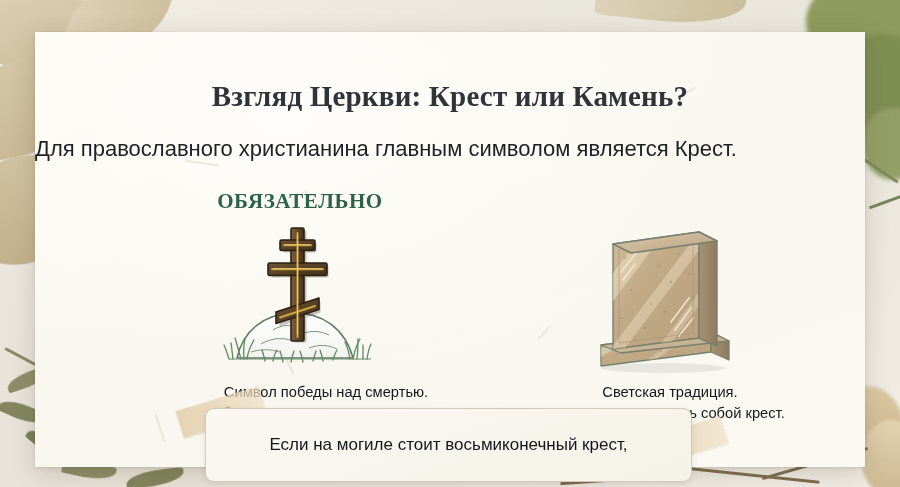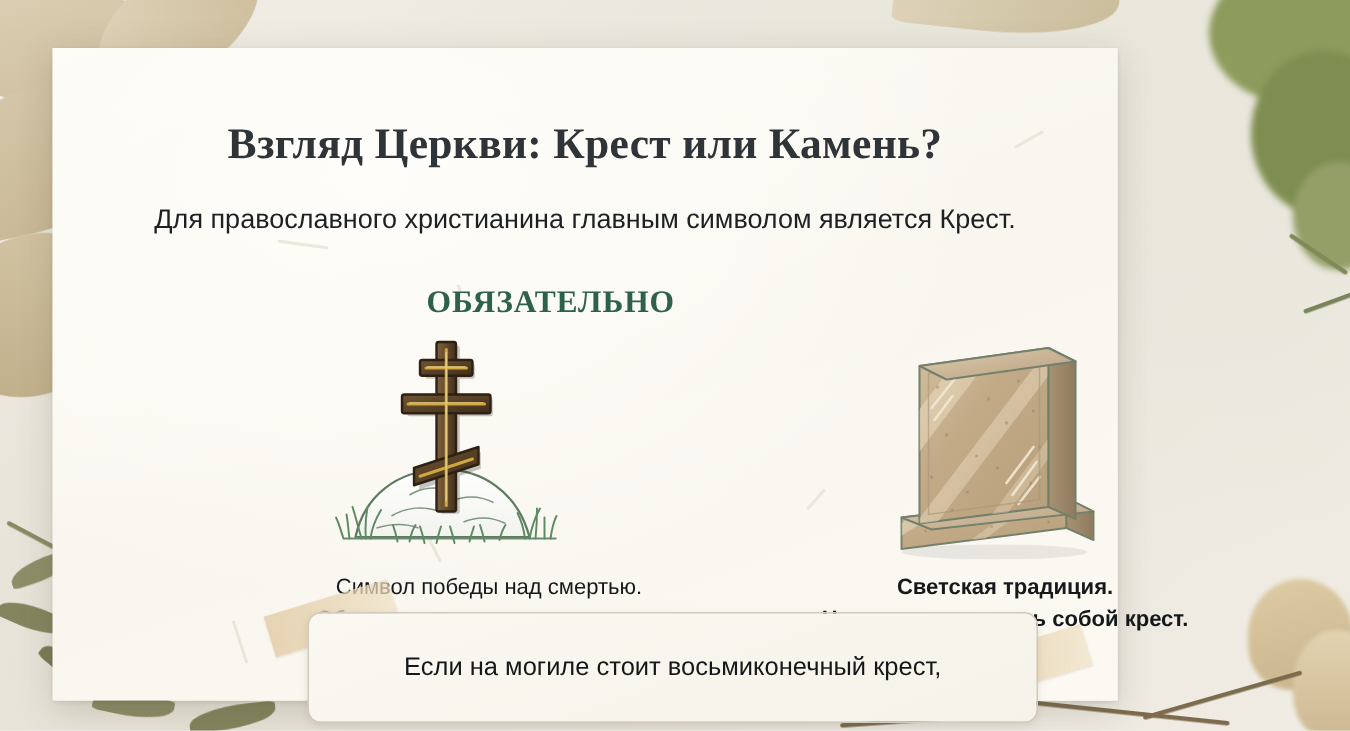--- a/index.html
+++ b/index.html
@@ -19,52 +19,52 @@
       linear-gradient(135deg,#f1eee7 0%,#eae6dc 45%,#f0ece4 100%);
   }
   .leaf{position:absolute;border-radius:60% 8% 60% 8%;filter:blur(.5px);}
   .moss{position:absolute;border-radius:50%;filter:blur(2.2px);}
   .pampas{position:absolute;border-radius:50% 50% 40% 40%;filter:blur(1.4px);}
   .twig{position:absolute;background:#7d6b4e;filter:blur(.4px);border-radius:2px;}
   .sprig{position:absolute;border-radius:70% 10% 70% 10%;filter:blur(.5px);}
 
   
   #card{
-    position:absolute;left:35px;top:32px;width:710px;height:435px;
+    position:absolute;left:35px;top:32px;width:830px;height:435px;
     background:
       radial-gradient(ellipse at 30% 20%, #fefdf9 0%, rgba(254,253,249,0) 60%),
       linear-gradient(160deg,#fcfbf5 0%,#f8f6ee 50%,#fbf9f2 100%);
     box-shadow:0 6px 22px rgba(90,80,60,.22), 0 1px 3px rgba(0,0,0,.10);
   }
   .fiber{position:absolute;background:#ddd8c8;opacity:.55;border-radius:2px;}
 
   
   #title{
     position:absolute;left:0;right:0;top:48px;text-align:center;
     font-family:"Liberation Serif", serif;font-weight:bold;font-size:29px;
     color:#2f3438;letter-spacing:.2px;
   }
   #subtitle{
-    position:absolute;left:0;right:0;top:104px;text-align:center;
-    font-size:18px;color:#1d2123;
+    position:absolute;left:0;right:0;top:104px;
+    font-size:22px;color:#1d2123;
   }
   .col-head{
-    position:absolute;top:157px;text-align:right;width:300px;
+    position:absolute;top:157px;text-align:center;width:300px;
     font-family:"Liberation Serif", serif;font-weight:bold;font-size:21px;
     color:#2d6148;letter-spacing:.6px;
   }
   #head-left{left:115px;}
   #head-right{left:480px;}
 
   .caption{
     position:absolute;top:350px;width:330px;text-align:center;
     font-size:14.7px;line-height:1.42;color:#15191b;
   }
   #cap-left{left:126px;}
-  #cap-right{left:470px;font-weight:bold;}
+  #cap-right{left:470px;}
 
   
   .fig{position:absolute;}
   #fig-cross{left:186px;top:186px;width:160px;height:155px;}
   #fig-stone{left:552px;top:186px;width:170px;height:155px;}
 
   
   #callout{
     position:absolute;left:205px;top:408px;width:485px;height:72px;
     background:linear-gradient(160deg,#faf8f1 0%,#f5f2e9 100%);

